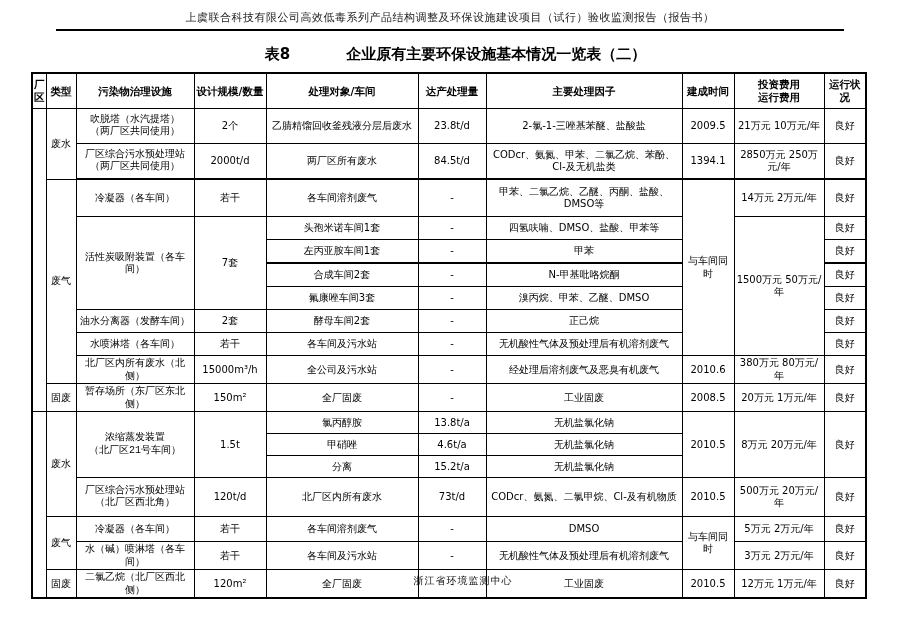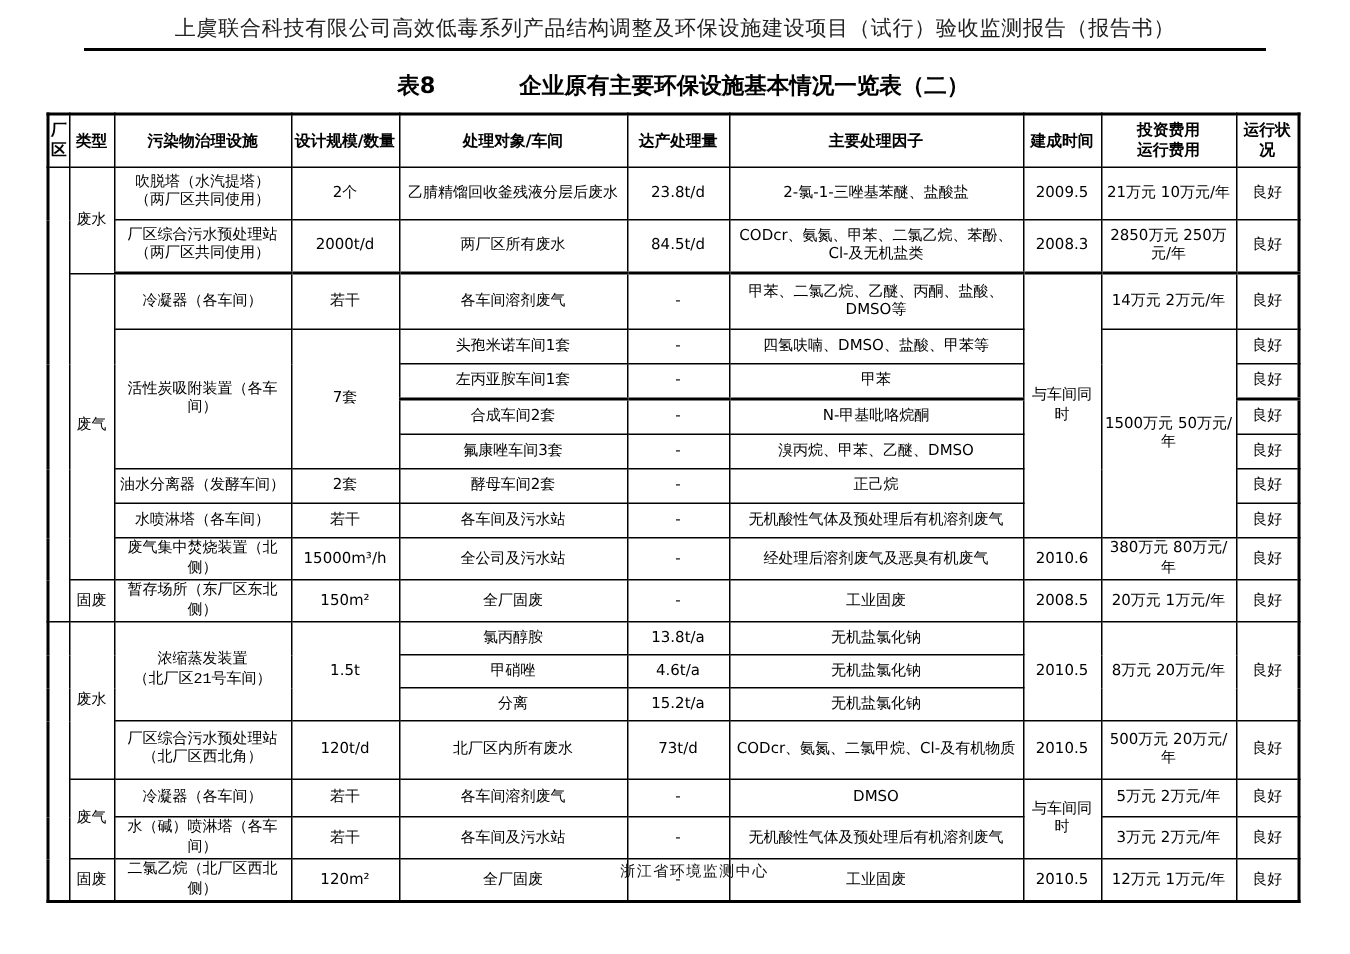--- a/index.html
+++ b/index.html
@@ -3,21 +3,21 @@
 <meta charset="utf-8">
 <style>
   html,body{margin:0;padding:0;}
   body{
     width:900px;height:636px;background:#ffffff;
     font-family:"DejaVu Sans","Liberation Sans",sans-serif;
     color:#000;position:relative;overflow:hidden;
   }
   .doc-header{
     margin:10px 56px 0 56px;
-    text-align:center;font-size:14px;color:#222;
+    text-align:center;font-size:11px;color:#222;
     letter-spacing:0.5px;
     padding-bottom:4px;
     border-bottom:2px solid #000;
     white-space:nowrap;overflow:hidden;
   }
   .caption{
     margin-top:14px;text-align:center;font-weight:bold;font-size:15px;
   }
   .caption .tno{margin-right:56px;margin-left:11px;}
   table{
@@ -97,21 +97,21 @@
     <td>21万元 10万元/年</td>
     <td>良好</td>
   </tr>
   <tr class="h32 thickb">
     <td class="pre">厂区综合污水预处理站
 （两厂区共同使用）</td>
     <td>2000t/d</td>
     <td>两厂区所有废水</td>
     <td>84.5t/d</td>
     <td>CODcr、氨氮、甲苯、二氯乙烷、苯酚、Cl-及无机盐类</td>
-    <td>2008.3</td>
+    <td>1394.1</td>
     <td>2850万元 250万元/年</td>
     <td>良好</td>
   </tr>
   <tr class="h34">
     <td rowspan="8">废气</td>
     <td>冷凝器（各车间）</td>
     <td>若干</td>
     <td>各车间溶剂废气</td>
     <td>-</td>
     <td>甲苯、二氯乙烷、乙醚、丙酮、盐酸、DMSO等</td>
@@ -156,21 +156,21 @@
   </tr>
   <tr class="h20">
     <td>水喷淋塔（各车间）</td>
     <td>若干</td>
     <td>各车间及污水站</td>
     <td>-</td>
     <td>无机酸性气体及预处理后有机溶剂废气</td>
     <td>良好</td>
   </tr>
   <tr class="h22">
-    <td>废气集中焚烧装置（北侧）</td>
+    <td>北厂区内所有废水（北侧）</td>
     <td>15000m³/h</td>
     <td>全公司及污水站</td>
     <td>-</td>
     <td>经处理后溶剂废气及恶臭有机废气</td>
     <td>2010.6</td>
     <td>380万元 80万元/年</td>
     <td>良好</td>
   </tr>
   <tr class="h22">
     <td>固废</td>

